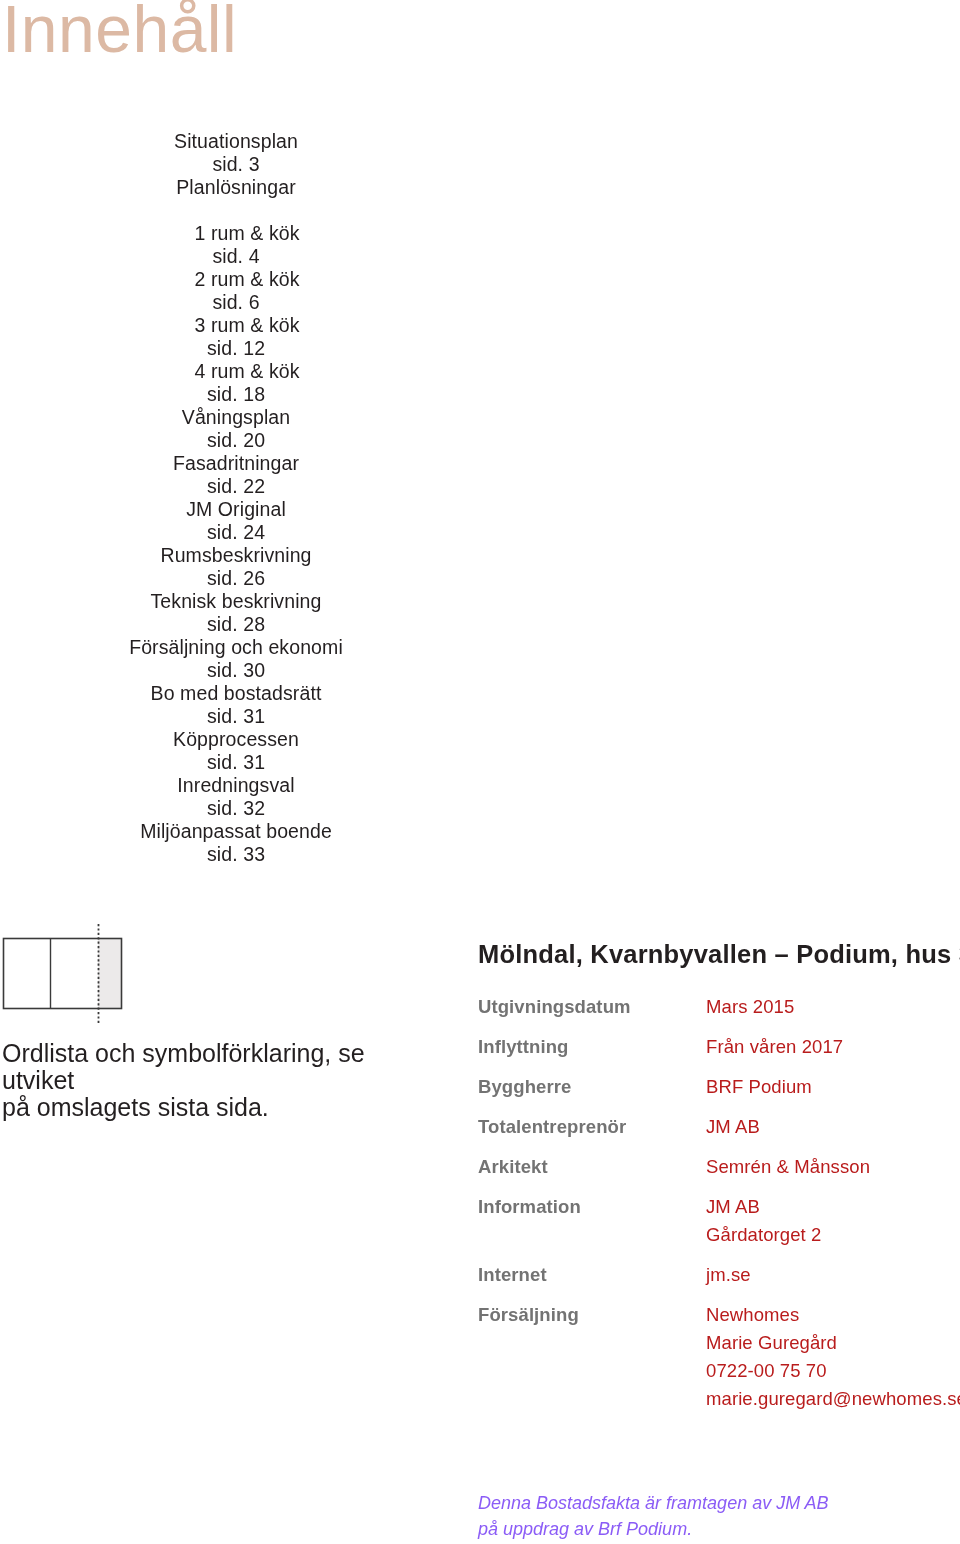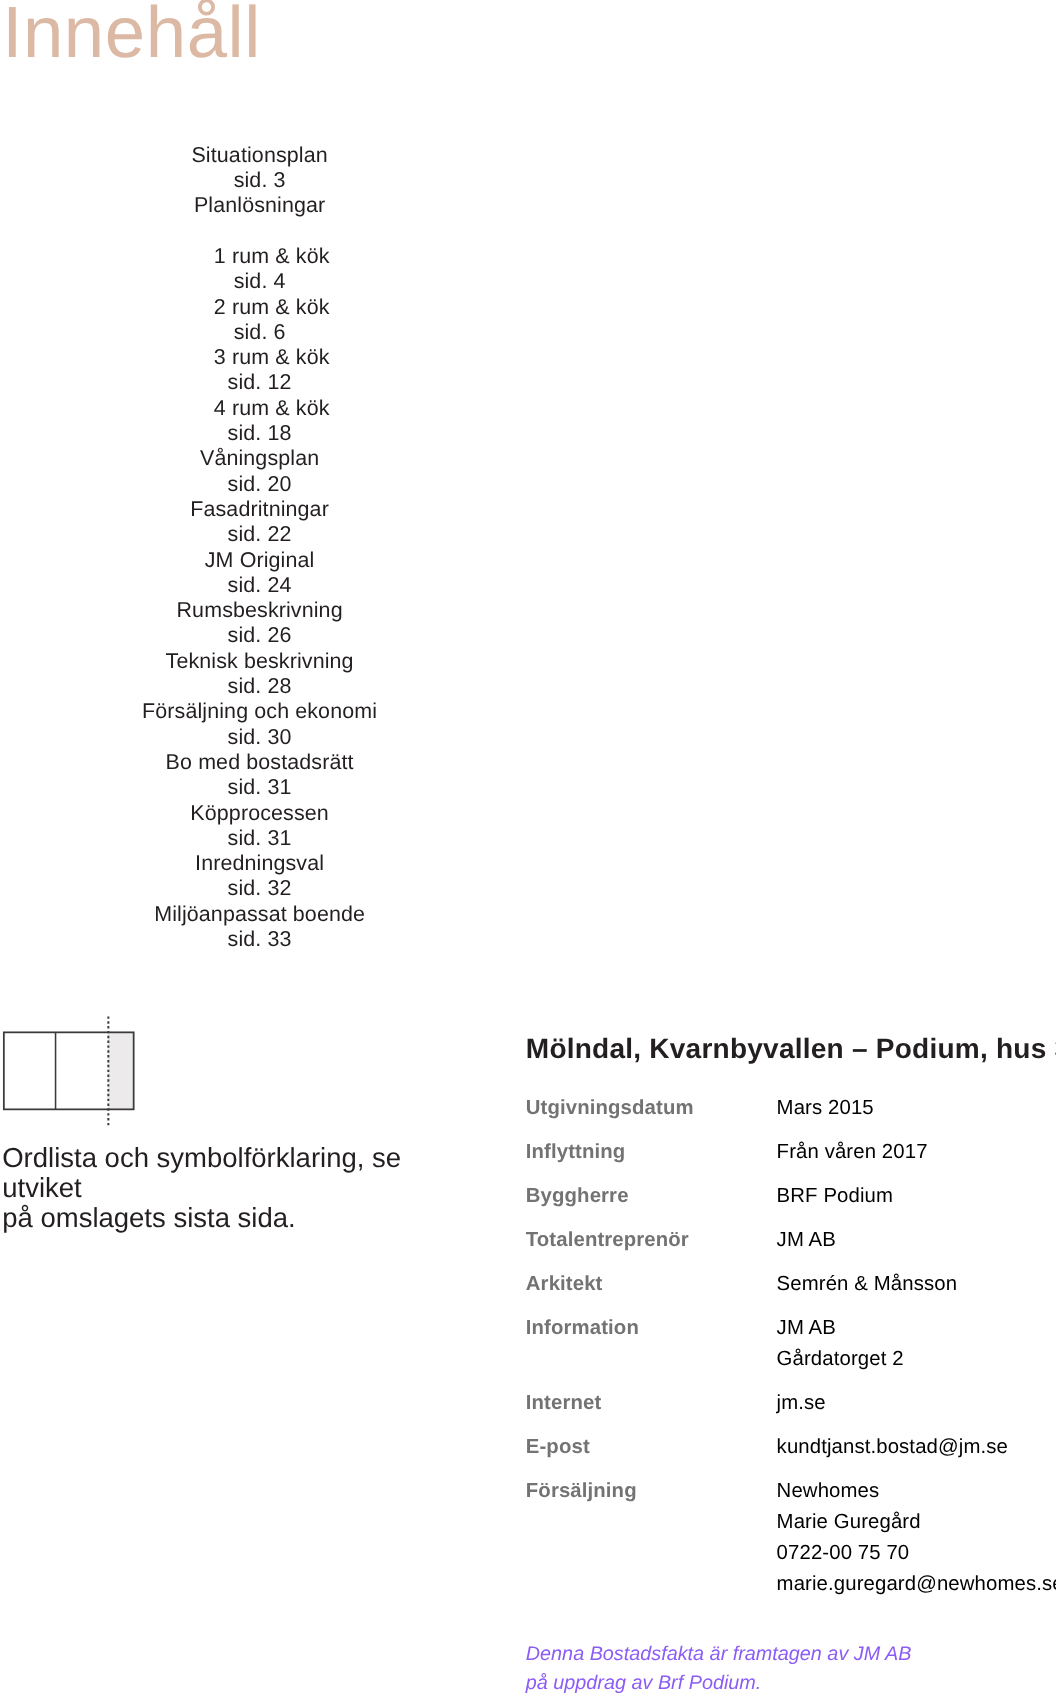--- a/index.html
+++ b/index.html
@@ -117,21 +117,21 @@
     font-size: 18.5px;
     font-weight: 700;
     color: #737373;
     line-height: 28px;
     letter-spacing: 0.1px;
   }
   .info-value {
     flex: 1 1 auto;
     font-size: 18.5px;
     font-weight: 400;
-    color: #000000;
+    color: #b91c1c;
     line-height: 28px;
     letter-spacing: 0.1px;
   }
   .info-value div { white-space: nowrap; }
 
   .footer-note {
     position: absolute;
     left: 478px;
     top: 1490px;
     width: 470px;
@@ -281,26 +281,20 @@
         <div>Gårdatorget 2</div>
       </div>
     </div>
     <div class="info-row">
       <div class="info-label">Internet</div>
       <div class="info-value">
         <div>jm.se</div>
       </div>
     </div>
     <div class="info-row">
-      <div class="info-label">E-post</div>
-      <div class="info-value">
-        <div>kundtjanst.bostad@jm.se</div>
-      </div>
-    </div>
-    <div class="info-row">
       <div class="info-label">Försäljning</div>
       <div class="info-value">
         <div>Newhomes</div>
         <div>Marie Guregård</div>
         <div>0722-00 75 70</div>
         <div>marie.guregard@newhomes.se</div>
       </div>
     </div>
   </div>
 

